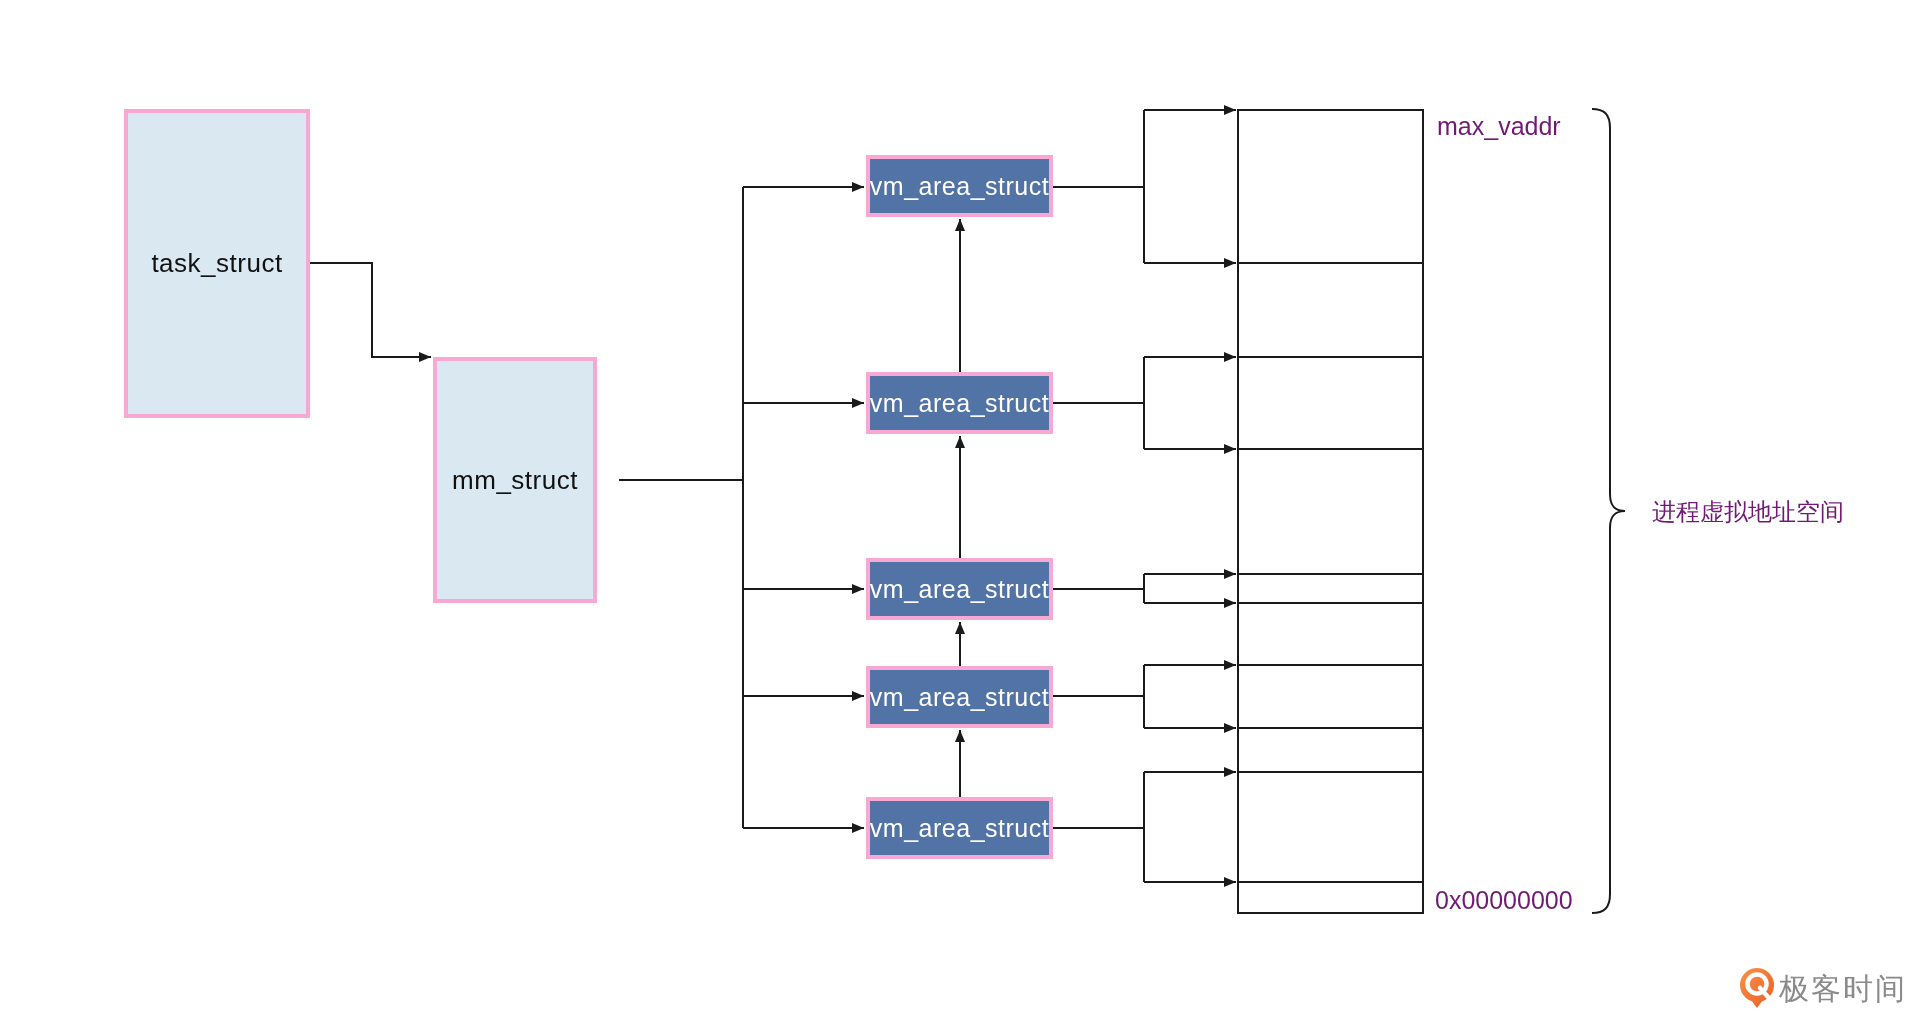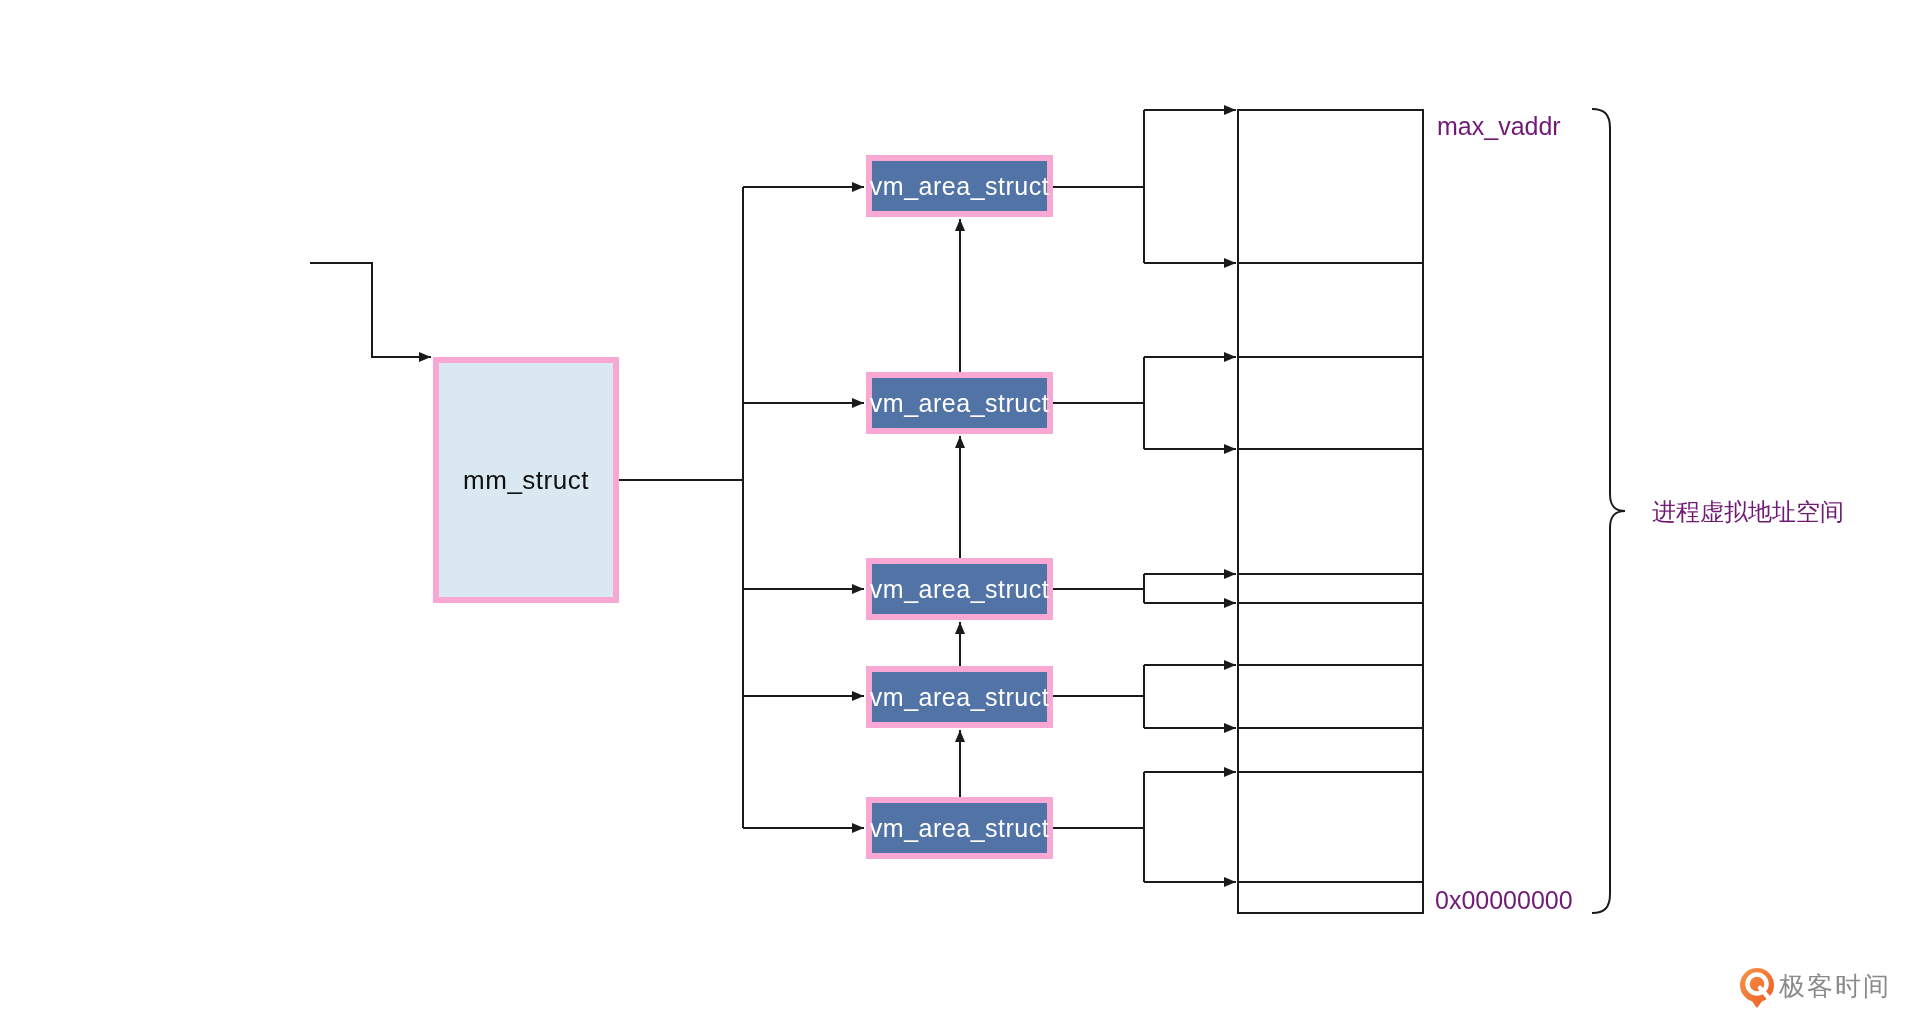--- a/index.html
+++ b/index.html
@@ -1,27 +1,27 @@
 <!DOCTYPE html>
 <html><head>
 <meta charset="utf-8">
 <style>
   html,body{margin:0;padding:0;background:#ffffff;}
   body{width:1920px;height:1030px;overflow:hidden;font-family:"Liberation Sans",sans-serif;}
   .canvas{position:relative;width:1920px;height:1030px;background:#ffffff;}
   svg.layer{position:absolute;left:0;top:0;}
   .node{position:absolute;display:flex;align-items:center;justify-content:center;
-        box-sizing:border-box;border:6px solid #f9a8d4;font-size:26px;color:#111111;
+        box-sizing:border-box;border:4px solid #f9a8d4;font-size:26px;color:#111111;
         letter-spacing:0.5px;}
   .node.light{background:#d9e8f1;}
   .node.vma{background:#5273a5;color:#ffffff;font-size:25px;}
   .lbl{position:absolute;color:#701a75;white-space:nowrap;}
   .lbl.addr{font-size:25px;}
   .lbl.brace-label{font-size:24px;}
-  .logo-text{position:absolute;left:1779px;top:969px;font-size:26px;color:#8a8a8a;
+  .logo-text{position:absolute;left:1779px;top:969px;font-size:30px;color:#8a8a8a;
              letter-spacing:2px;white-space:nowrap;}
 </style>
 </head>
 <body>
 
 <div class="canvas">
 
   <svg class="layer" width="1920" height="1030" viewBox="0 0 1920 1030">
     <defs>
       <marker id="arr" viewBox="0 0 14 12" refX="13" refY="6" markerWidth="14" markerHeight="12" markerUnits="userSpaceOnUse" orient="auto">
@@ -99,22 +99,25 @@
                C1614 511 1610 517 1610 528 L1610 894 C1610 908 1604 913 1592 913"></path>
     </g>
 
     <g>
       <path d="M1757 968 a17 17 0 1 0 0.01 0 Z M1751 1000 l6 8 l6 -8 Z" fill="url(#logograd)" stroke="none"></path>
       <circle cx="1757" cy="984" r="9.5" fill="none" stroke="#ffffff" stroke-width="4.5"></circle>
       <path d="M1760 988 L1768 997" stroke="#ffffff" stroke-width="4.5" fill="none" stroke-linecap="round"></path>
     </g>
   </svg>
 
+  <div class="node light" style="left:124px;top:109px;width:186px;height:309px;">
+    <span>task_struct</span>
+  </div>
 
-  <div class="node light" style="left:433px;top:357px;width:186px;height:246px;">
+  <div class="node light" style="left:433px;top:357px;width:164px;height:246px;">
     <span>mm_struct</span>
   </div>
 
   <div class="node vma" style="left:866px;top:155px;width:187px;height:62px;">
     <span>vm_area_struct</span>
   </div>
   <div class="node vma" style="left:866px;top:372px;width:187px;height:62px;">
     <span>vm_area_struct</span>
   </div>
   <div class="node vma" style="left:866px;top:558px;width:187px;height:62px;">

